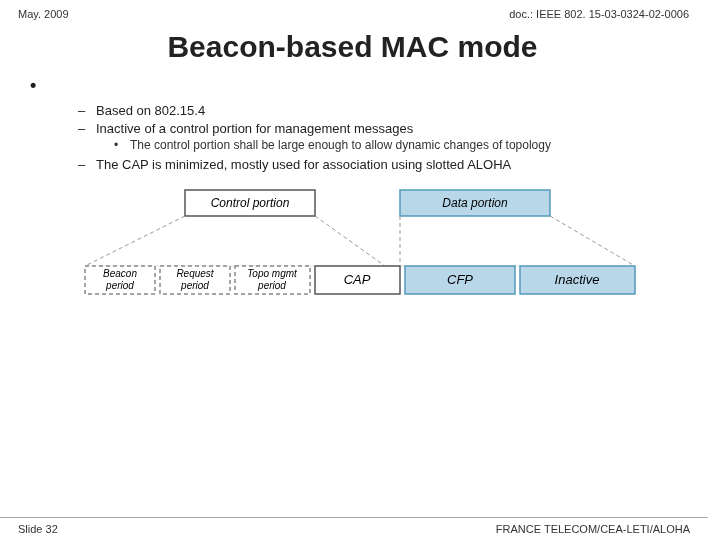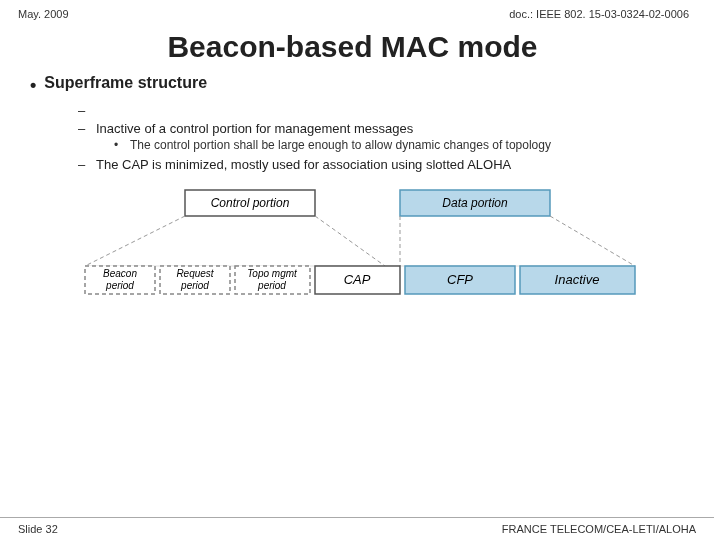--- a/index.html
+++ b/index.html
@@ -70,21 +70,21 @@
       min-width: 10px;
     }
     .diagram-area {
       margin: 14px 20px 0 20px;
       font-style: italic;
     }
     .footer {
       position: absolute;
       bottom: 0;
       left: 0;
-      right: 6px;
+      right: 12px;
       border-top: 1.5px solid #aaa;
       display: flex;
       justify-content: space-between;
       padding: 5px 18px;
       font-size: 11px;
       color: #333;
     }
   </style>
 </head>
 <body>
@@ -95,27 +95,27 @@
 </div>
 
 <div class="title-section">
   <h1>Beacon-based MAC mode</h1>
 </div>
 
 <div class="content">
 
   <div class="bullet-main">
     <span class="bullet-dot">•</span>
-    <span>Superframe structure</span>
   </div>
 
   <div class="sub-list">
 
     <div class="sub-item">
       <span class="dash">–</span>
+      <span>Based on 802.15.4</span>
     </div>
 
     <div class="sub-item">
       <span class="dash">–</span>
       <div>
         <div>Inactive of a control portion for management messages</div>
         <div class="sub-sub-item">
           <span class="bullet-sm">•</span>
           <span>The control portion shall be large enough to allow dynamic changes of topology</span>
         </div>

